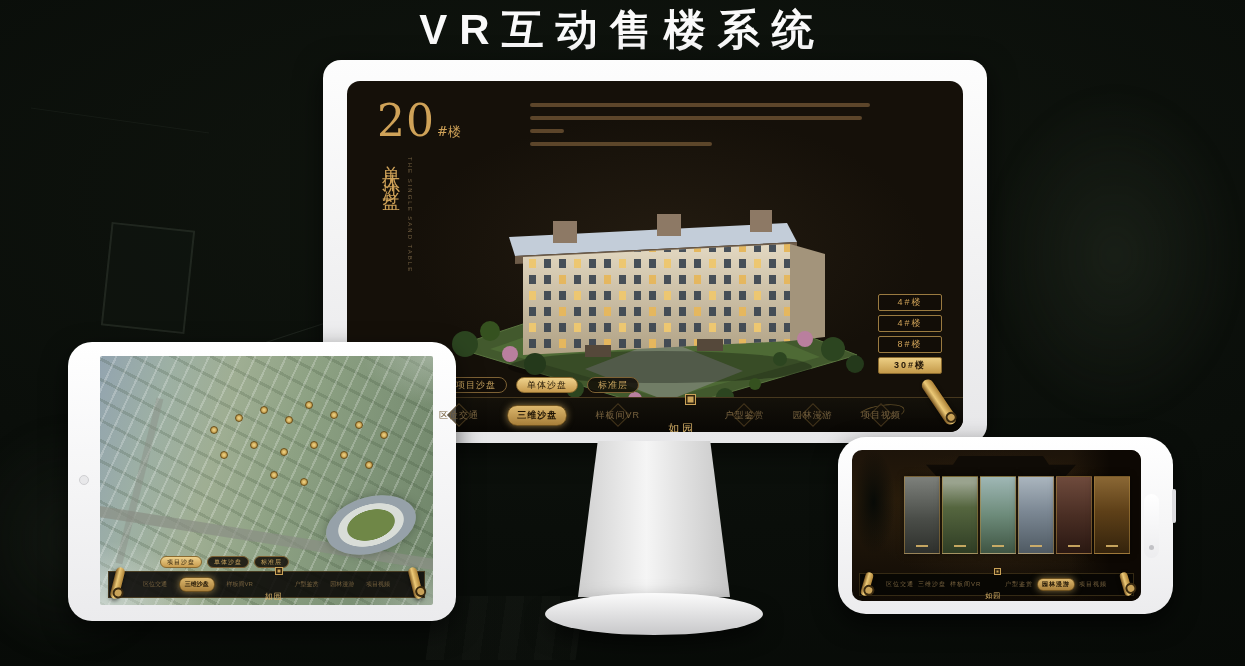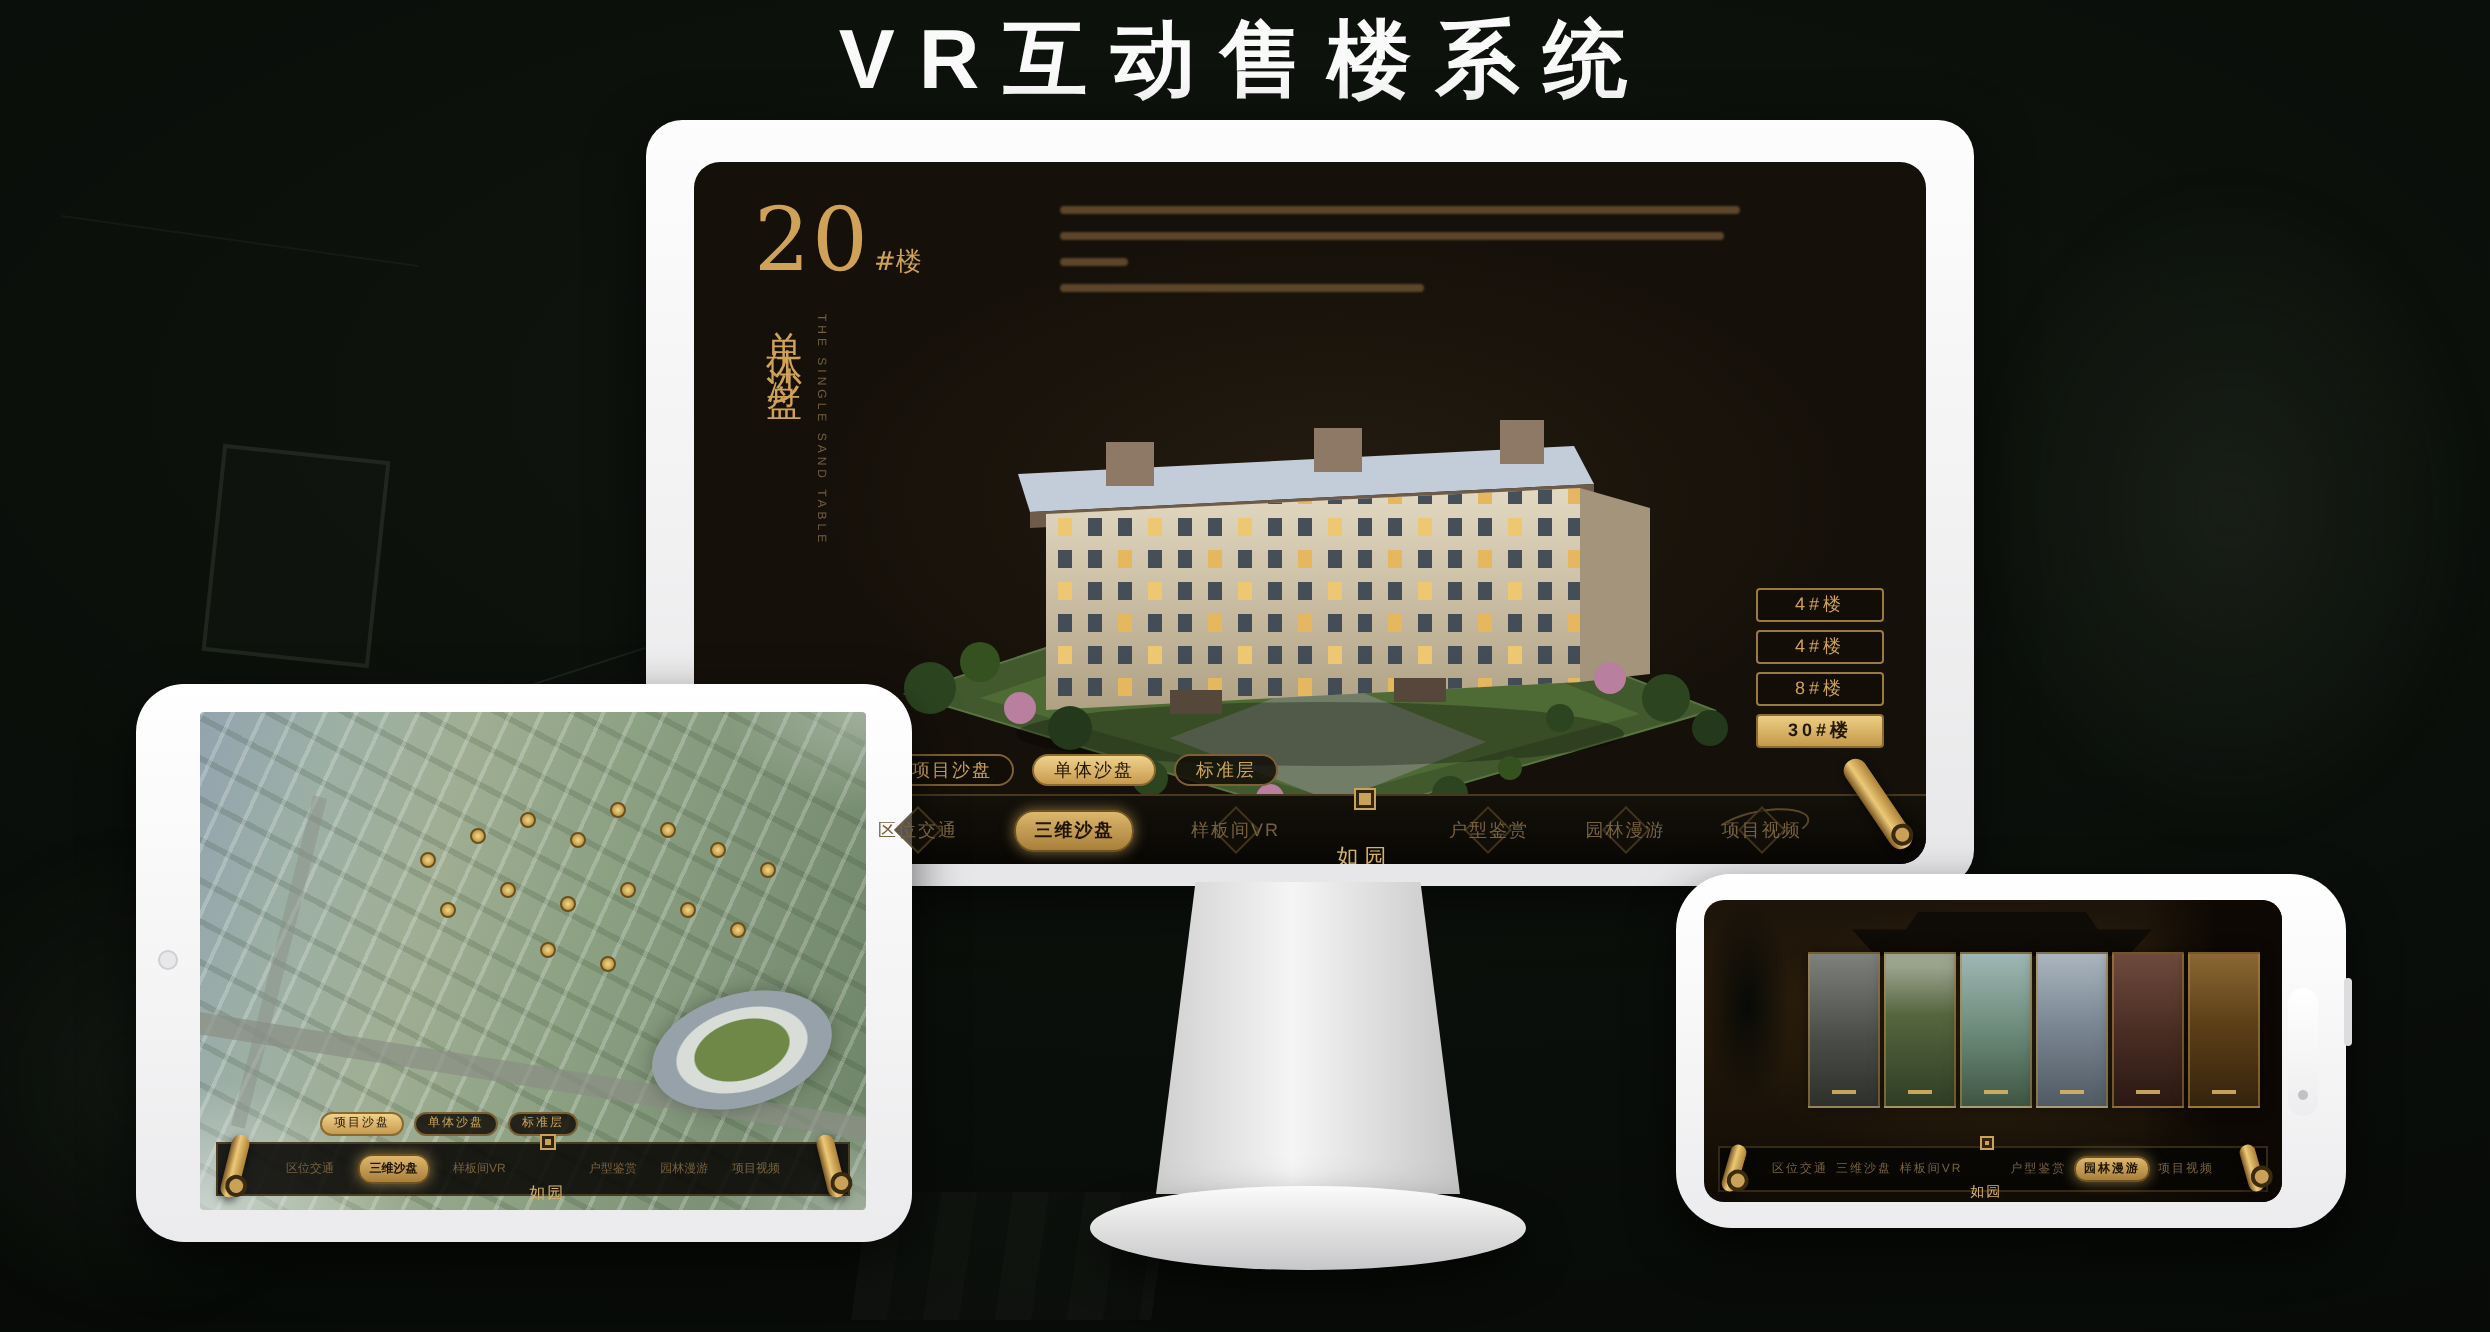--- a/index.html
+++ b/index.html
@@ -56,21 +56,21 @@
   .tabp.on{background:linear-gradient(#efd28c,#c79b4e);color:#241806;border-color:#8a6a2f;}
   .m-nav{position:absolute;left:0;right:0;bottom:0;height:34px;display:flex;align-items:center;
          justify-content:space-between;padding:0 62px 0 92px;
          background:linear-gradient(#14110a,#090704);border-top:1px solid rgba(190,150,80,.35);}
   .nitem{position:relative;font-size:9px;letter-spacing:1px;color:#77623f;cursor:pointer;z-index:1;}
   .nitem .dia{position:absolute;left:50%;top:50%;width:15px;height:15px;z-index:-1;
         transform:translate(-50%,-50%) rotate(45deg);
         background:rgba(20,15,8,.7);border:1px solid rgba(125,98,52,.45);}
   .nitem.on{background:linear-gradient(#dcb76d,#a87f3a);color:#1e1304;padding:3px 9px;border-radius:10px;
         border:1px solid #6e5220;box-shadow:0 0 7px rgba(232,193,112,.55);font-weight:bold;}
-  .logo{display:flex;flex-direction:column;align-items:center;gap:16px;cursor:pointer;}
+  .logo{display:flex;flex-direction:column;align-items:flex-end;gap:16px;cursor:pointer;}
   .seal{width:9px;height:9px;border:1px solid #caa258;box-shadow:inset 0 0 0 1.5px rgba(32,22,8,.9);background:#caa258;}
   .logotx{color:#d8b269;font-family:"DejaVu Serif",serif;font-size:11px;letter-spacing:3px;}
   .scroll{width:12px;height:52px;border-radius:6px;position:absolute;
           background:linear-gradient(90deg,#7a5621,#ecc977 42%,#ac8136);box-shadow:0 2px 4px rgba(0,0,0,.6);}
   .scroll:after{content:"";position:absolute;left:2px;bottom:1px;width:7px;height:7px;border-radius:50%;
           border:2px solid #3a2a10;background:#c9a258;}
   .m-scroll{right:18px;bottom:4px;transform:rotate(-34deg);}
   .m-swirl{position:absolute;right:58px;bottom:10px;width:46px;height:15px;border-radius:50%;
            border:1px solid rgba(200,160,80,.4);border-left-color:transparent;border-bottom-color:transparent;
            transform:rotate(-10deg);}

